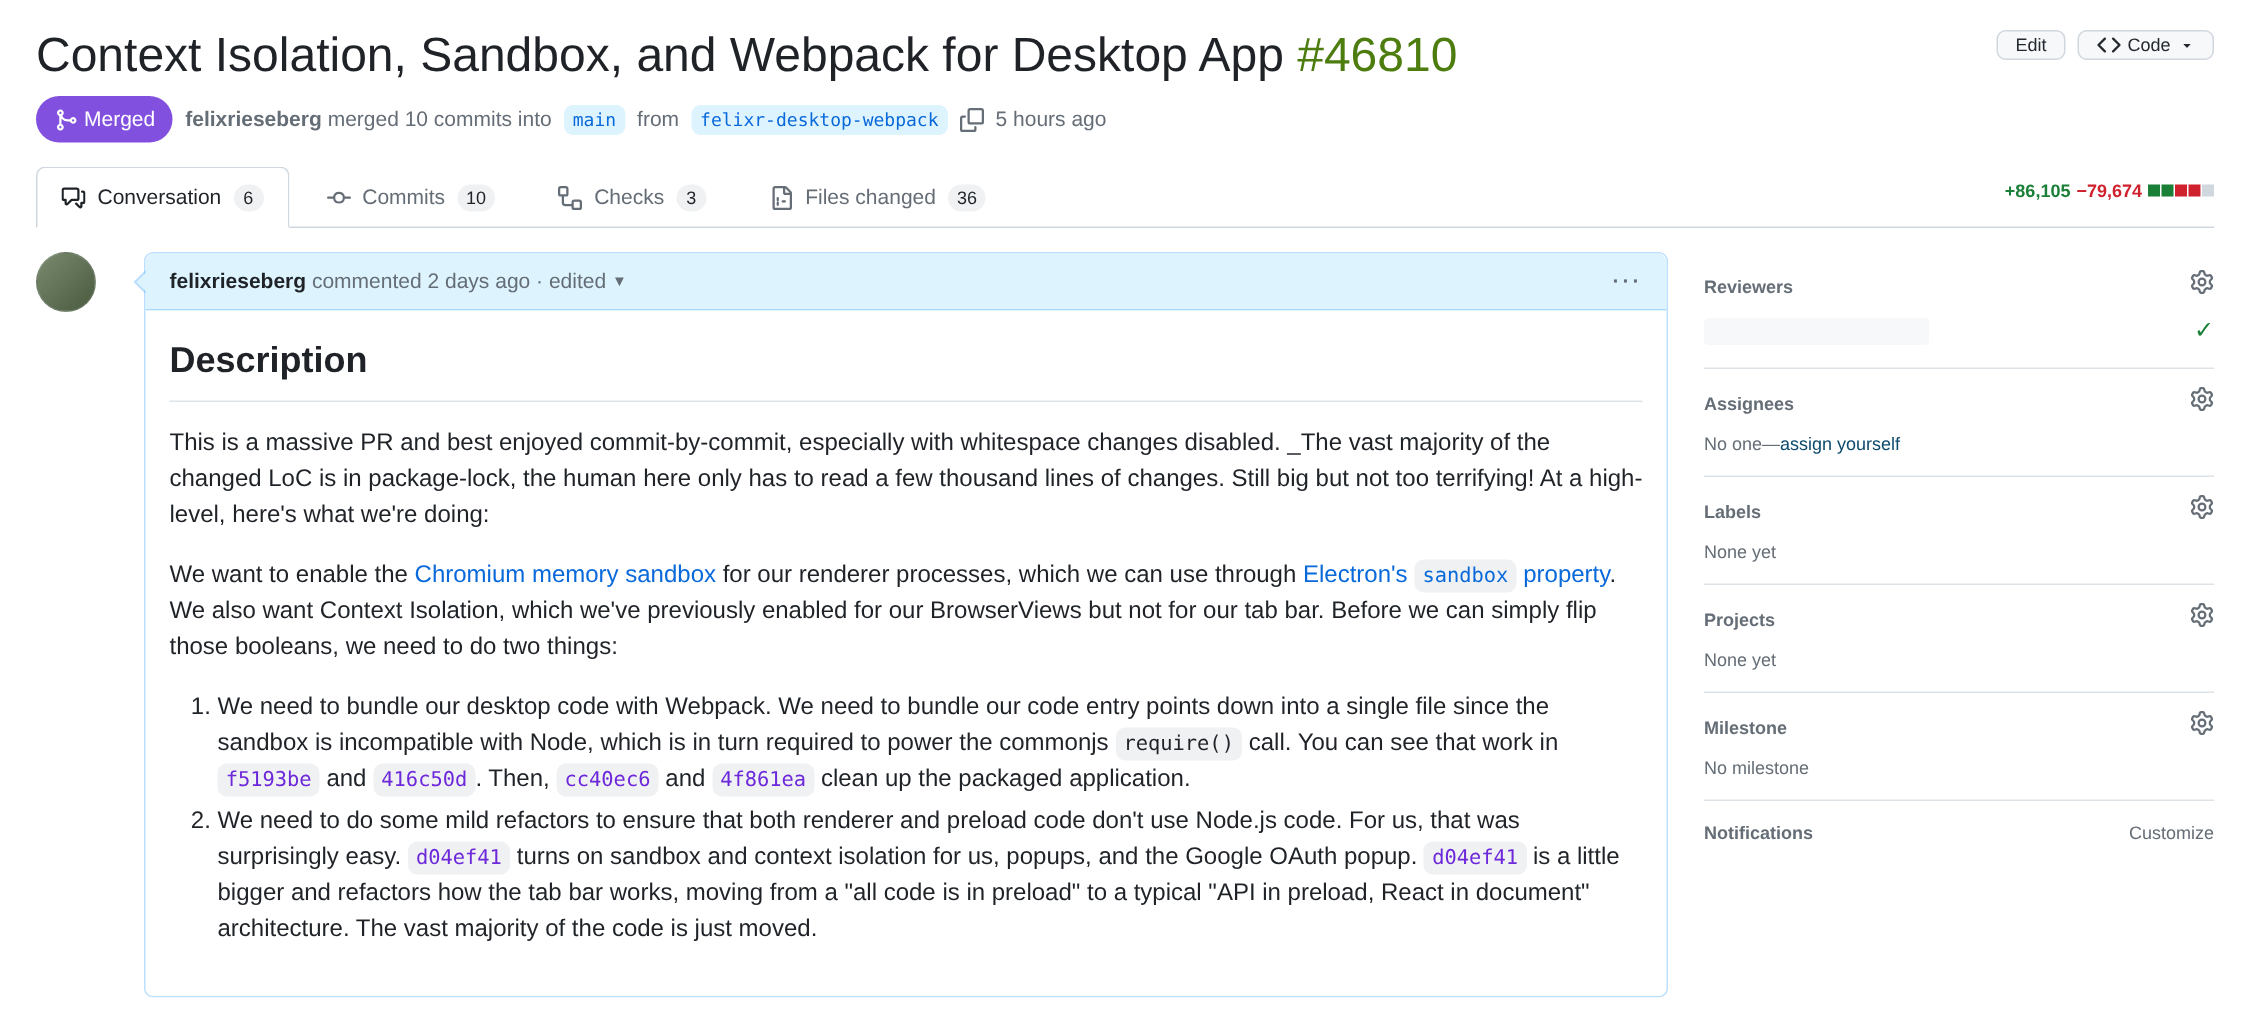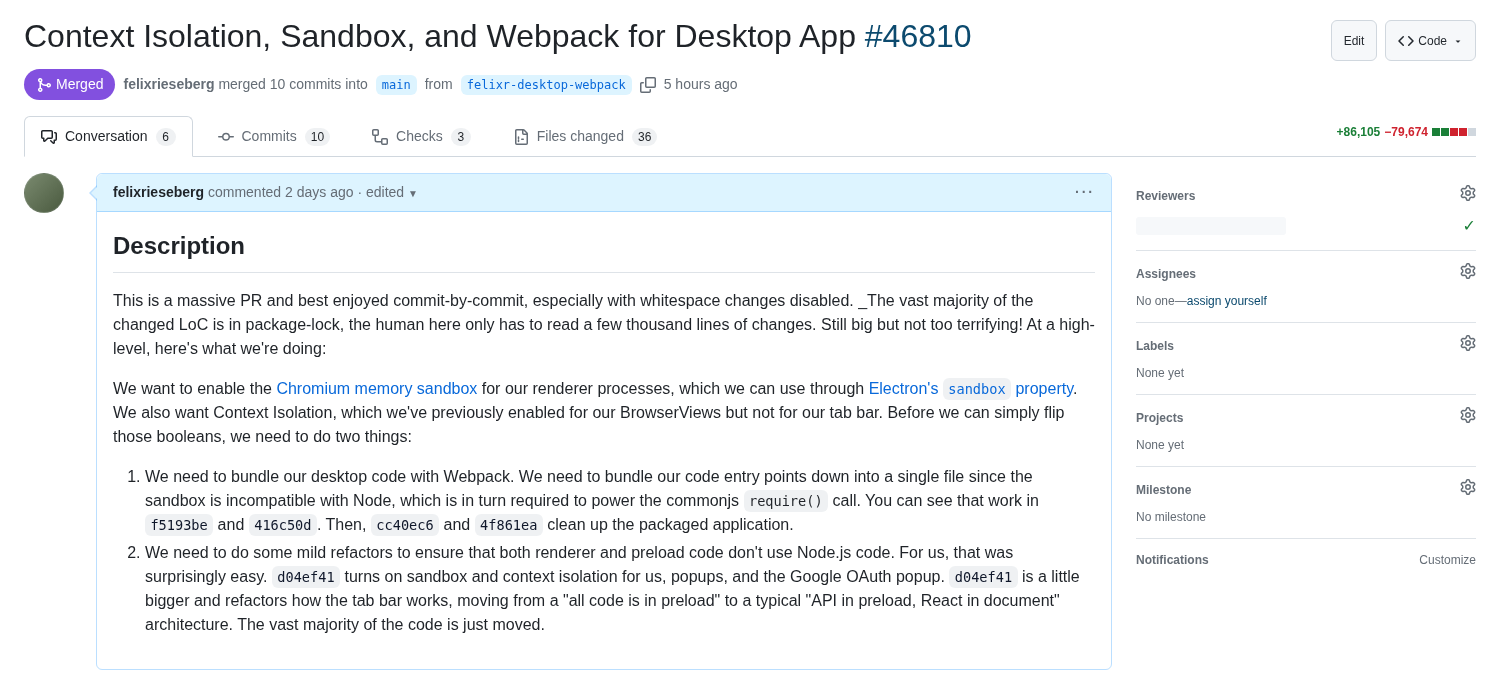--- a/index.html
+++ b/index.html
@@ -10,25 +10,25 @@
   background: #fff;
   line-height: 1.5;
 }
 .container { width: 1500px; padding: 16px 24px 0 24px; }
 
 
 .pr-header { display: flex; justify-content: space-between; align-items: flex-start; gap: 16px; margin-bottom: 8px; }
 .pr-title-wrap { flex: 1; }
 .pr-title { font-size: 32px; font-weight: 400; line-height: 1.25; word-wrap: break-word; }
 .pr-title .title-text { font-weight: 400; }
-.pr-number { color: #0c4a6e; font-weight: 300; }
+.pr-number { color: #4d7c0f; font-weight: 300; }
 .pr-actions { display: flex; gap: 8px; flex-shrink: 0; margin-top: 4px; }
 .btn {
   display: inline-flex; align-items: center; gap: 4px;
-  padding: 3px 12px; height: 41px;
+  padding: 3px 12px; height: 20px;
   font-size: 12px; font-weight: 500;
   border: 1px solid #d0d7de; border-radius: 6px;
   background: #f6f8fa; color: #24292f;
   cursor: pointer;
 }
 .btn svg { fill: currentColor; }
 .btn-caret { margin-left: 2px; }
 
 
 .pr-meta { display: flex; align-items: center; gap: 8px; margin-top: 8px; margin-bottom: 16px; flex-wrap: wrap; }
@@ -129,21 +129,21 @@
 .comment-body code {
   font-family: ui-monospace, SFMono-Regular, Menlo, monospace;
   font-size: 85%; padding: 0.2em 0.4em;
   background: #afb8c133; border-radius: 6px;
 }
 .comment-body ol { padding-left: 2em; margin-bottom: 16px; }
 .comment-body li { margin-bottom: 4px; }
 .commit-ref {
   font-family: ui-monospace, SFMono-Regular, Menlo, monospace;
   font-size: 85%; padding: 0.2em 0.4em;
-  background: #afb8c133; border-radius: 6px; color: #0f172a;
+  background: #afb8c133; border-radius: 6px; color: #6d28d9;
 }
 
 
 .sb-section { padding: 12px 0; border-bottom: 1px solid #d0d7deb3; font-size: 12px; }
 .sb-header { display: flex; justify-content: space-between; align-items: center; margin-bottom: 8px; cursor: pointer; gap: 24px; }
 .sb-title { font-weight: 600; color: #656d76; }
 .sb-gear { color: #656d76; cursor: pointer; }
 .sb-gear svg { fill: currentColor; }
 .sb-body { color: #656d76; }
 .reviewer-row { display: flex; justify-content: space-between; align-items: center; }

